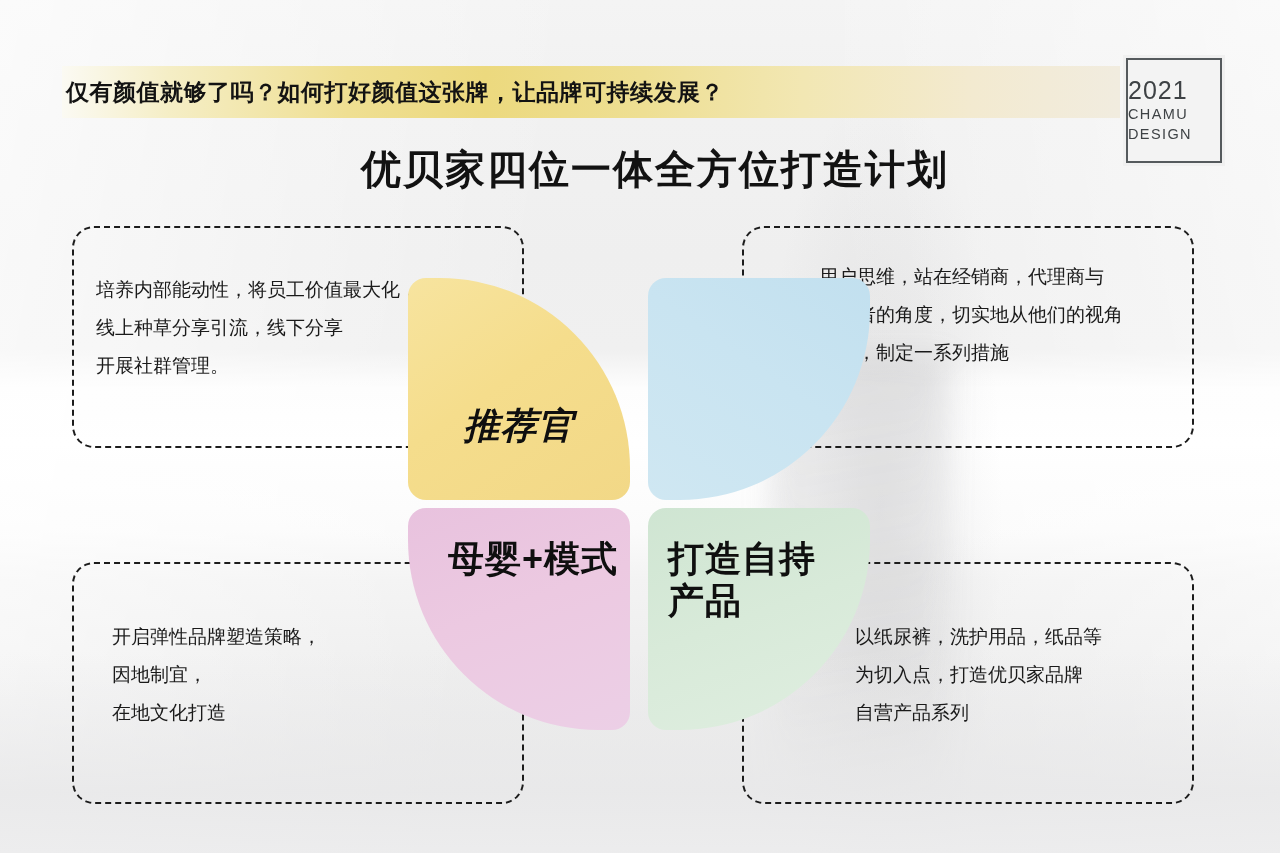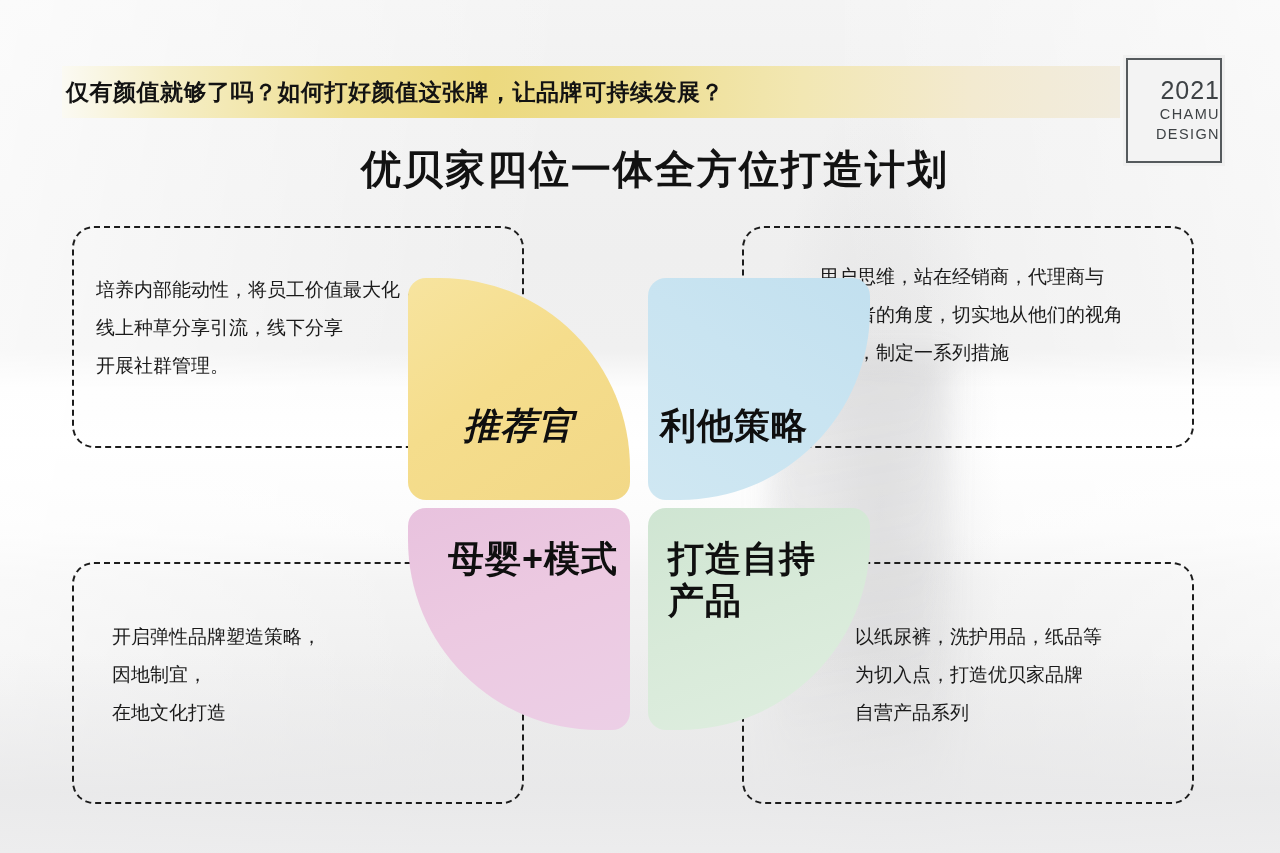--- a/index.html
+++ b/index.html
@@ -118,21 +118,21 @@
     position: absolute;
     right: 58px;
     top: 58px;
     width: 92px;
     height: 101px;
     border: 2px solid #555a5d;
     background: #f3f3f3;
     box-shadow: 0 0 0 3px #f0f0f0;
     display: flex;
     flex-direction: column;
-    align-items: flex-end;
+    align-items: flex-start;
     justify-content: center;
     gap: 2px;
     color: #3e4245;
   }
   .logo-year {
     font-size: 25px;
     letter-spacing: 1px;
     line-height: 1;
     font-weight: 400;
   }
@@ -275,21 +275,20 @@
 在地文化打造</div>
 
   <div class="petal" id="petal-tl">
     <div class="petal-shape"></div>
   </div>
   <div class="petal-label" style="left:408px;top:405px;width:222px;text-align:center;font-style:italic;">推荐官</div>
 
   <div class="petal" id="petal-tr">
     <div class="petal-shape"></div>
   </div>
-  <div class="petal-label" style="left:660px;top:405px;width:230px;text-align:left;">利他策略</div>
 
   <div class="petal" id="petal-bl">
     <div class="petal-shape"></div>
   </div>
   <div class="petal-label" style="left:392px;top:538px;width:226px;text-align:right;">母婴+模式</div>
 
   <div class="petal" id="petal-br">
     <div class="petal-shape"></div>
   </div>
   <div class="petal-label" style="left:668px;top:538px;width:230px;text-align:left;">打造自持

